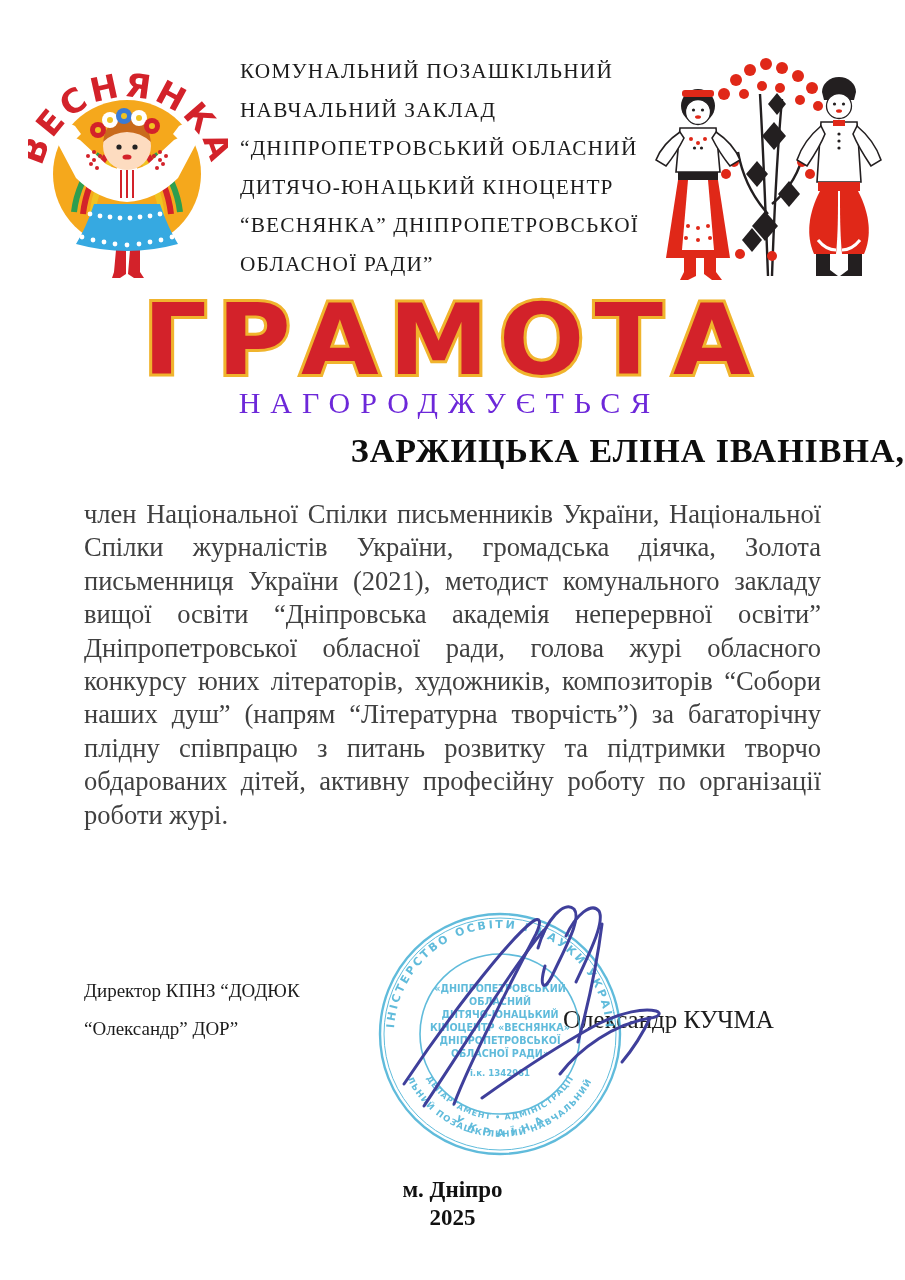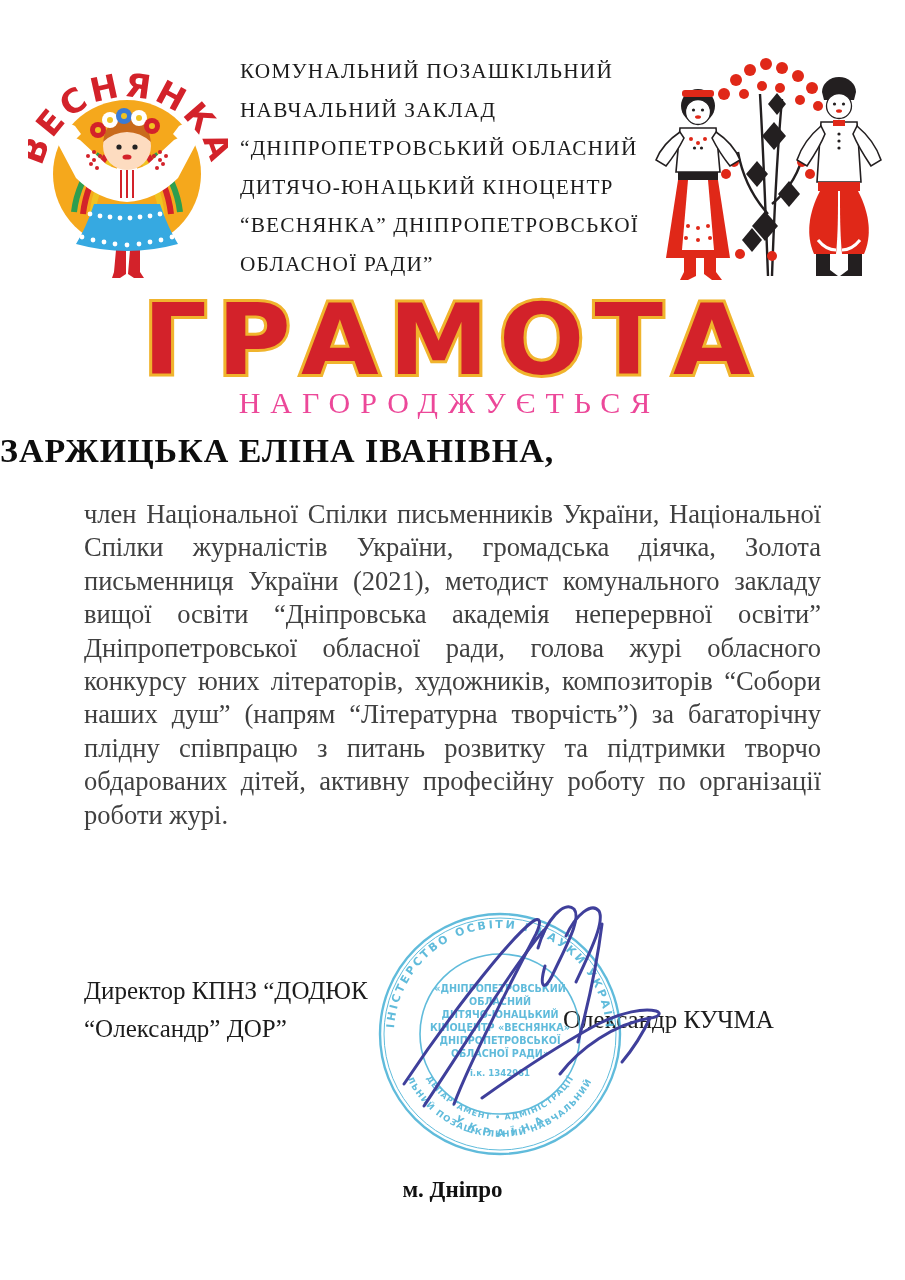--- a/index.html
+++ b/index.html
@@ -14,35 +14,35 @@
     position:absolute;left:240px;top:52px;width:430px;
     font-size:22px;line-height:38.6px;letter-spacing:1.2px;
     color:#1c1c1c;transform:scaleX(.97);transform-origin:left top;
   }
   .institution div{white-space:nowrap;}
   .folk{position:absolute;left:650px;top:44px;width:238px;height:240px;}
   
   .title-svg{position:absolute;left:0;top:282px;width:905px;height:118px;}
   .award-label{
     position:absolute;left:0;top:386px;width:899px;text-align:center;
-    font-size:30px;letter-spacing:10px;color:#ec4899;
+    font-size:30px;letter-spacing:10px;color:#6d28d9;
     font-family:"Liberation Serif",serif;
   }
   .recipient{
-    position:absolute;left:0;top:432px;width:905px;text-align:left;
+    position:absolute;left:0;top:432px;width:905px;text-align:right;
     font-size:34px;font-weight:bold;letter-spacing:1px;color:#0d0d0d;
   }
   .body-text{
     position:absolute;left:84px;top:498px;width:737px;
     font-size:26.5px;line-height:33.4px;text-align:justify;color:#404040;
   }
   
   .sig-label{
     position:absolute;left:84px;top:972px;width:360px;
-    font-size:25px;line-height:38px;color:#1c1c1c;
+    font-size:19px;line-height:38px;color:#1c1c1c;
   }
   .sig-name{
     position:absolute;left:563px;top:1006px;width:300px;
     font-size:25px;color:#1c1c1c;
   }
   .stamp-wrap{position:absolute;left:352px;top:886px;width:330px;height:290px;}
   
   .footer{
     position:absolute;left:0;top:1176px;width:905px;text-align:center;
     font-size:23px;font-weight:bold;line-height:28px;color:#111;
@@ -314,15 +314,16 @@
       <path d="M 186,62 C 194,34 212,14 222,23 C 230,32 214,60 200,90 C 192,106 187,101 193,80"></path>
       <path d="M 214,50 C 224,28 240,16 247,25 C 253,36 238,66 224,96"></path>
       <path d="M 250,38 C 246,70 238,112 226,156"></path>
       <path d="M 130,212 C 178,178 220,152 246,138 C 270,126 292,122 304,125 C 310,127 307,131 298,132 C 262,138 228,162 208,188"></path>
       <path d="M 298,132 C 291,147 280,164 270,176"></path>
     </g>
   </svg>
 
   <div class="footer">
     <div>м. Дніпро</div>
+    <div>2025</div>
   </div>
 
 </div>
 
 </body></html>

